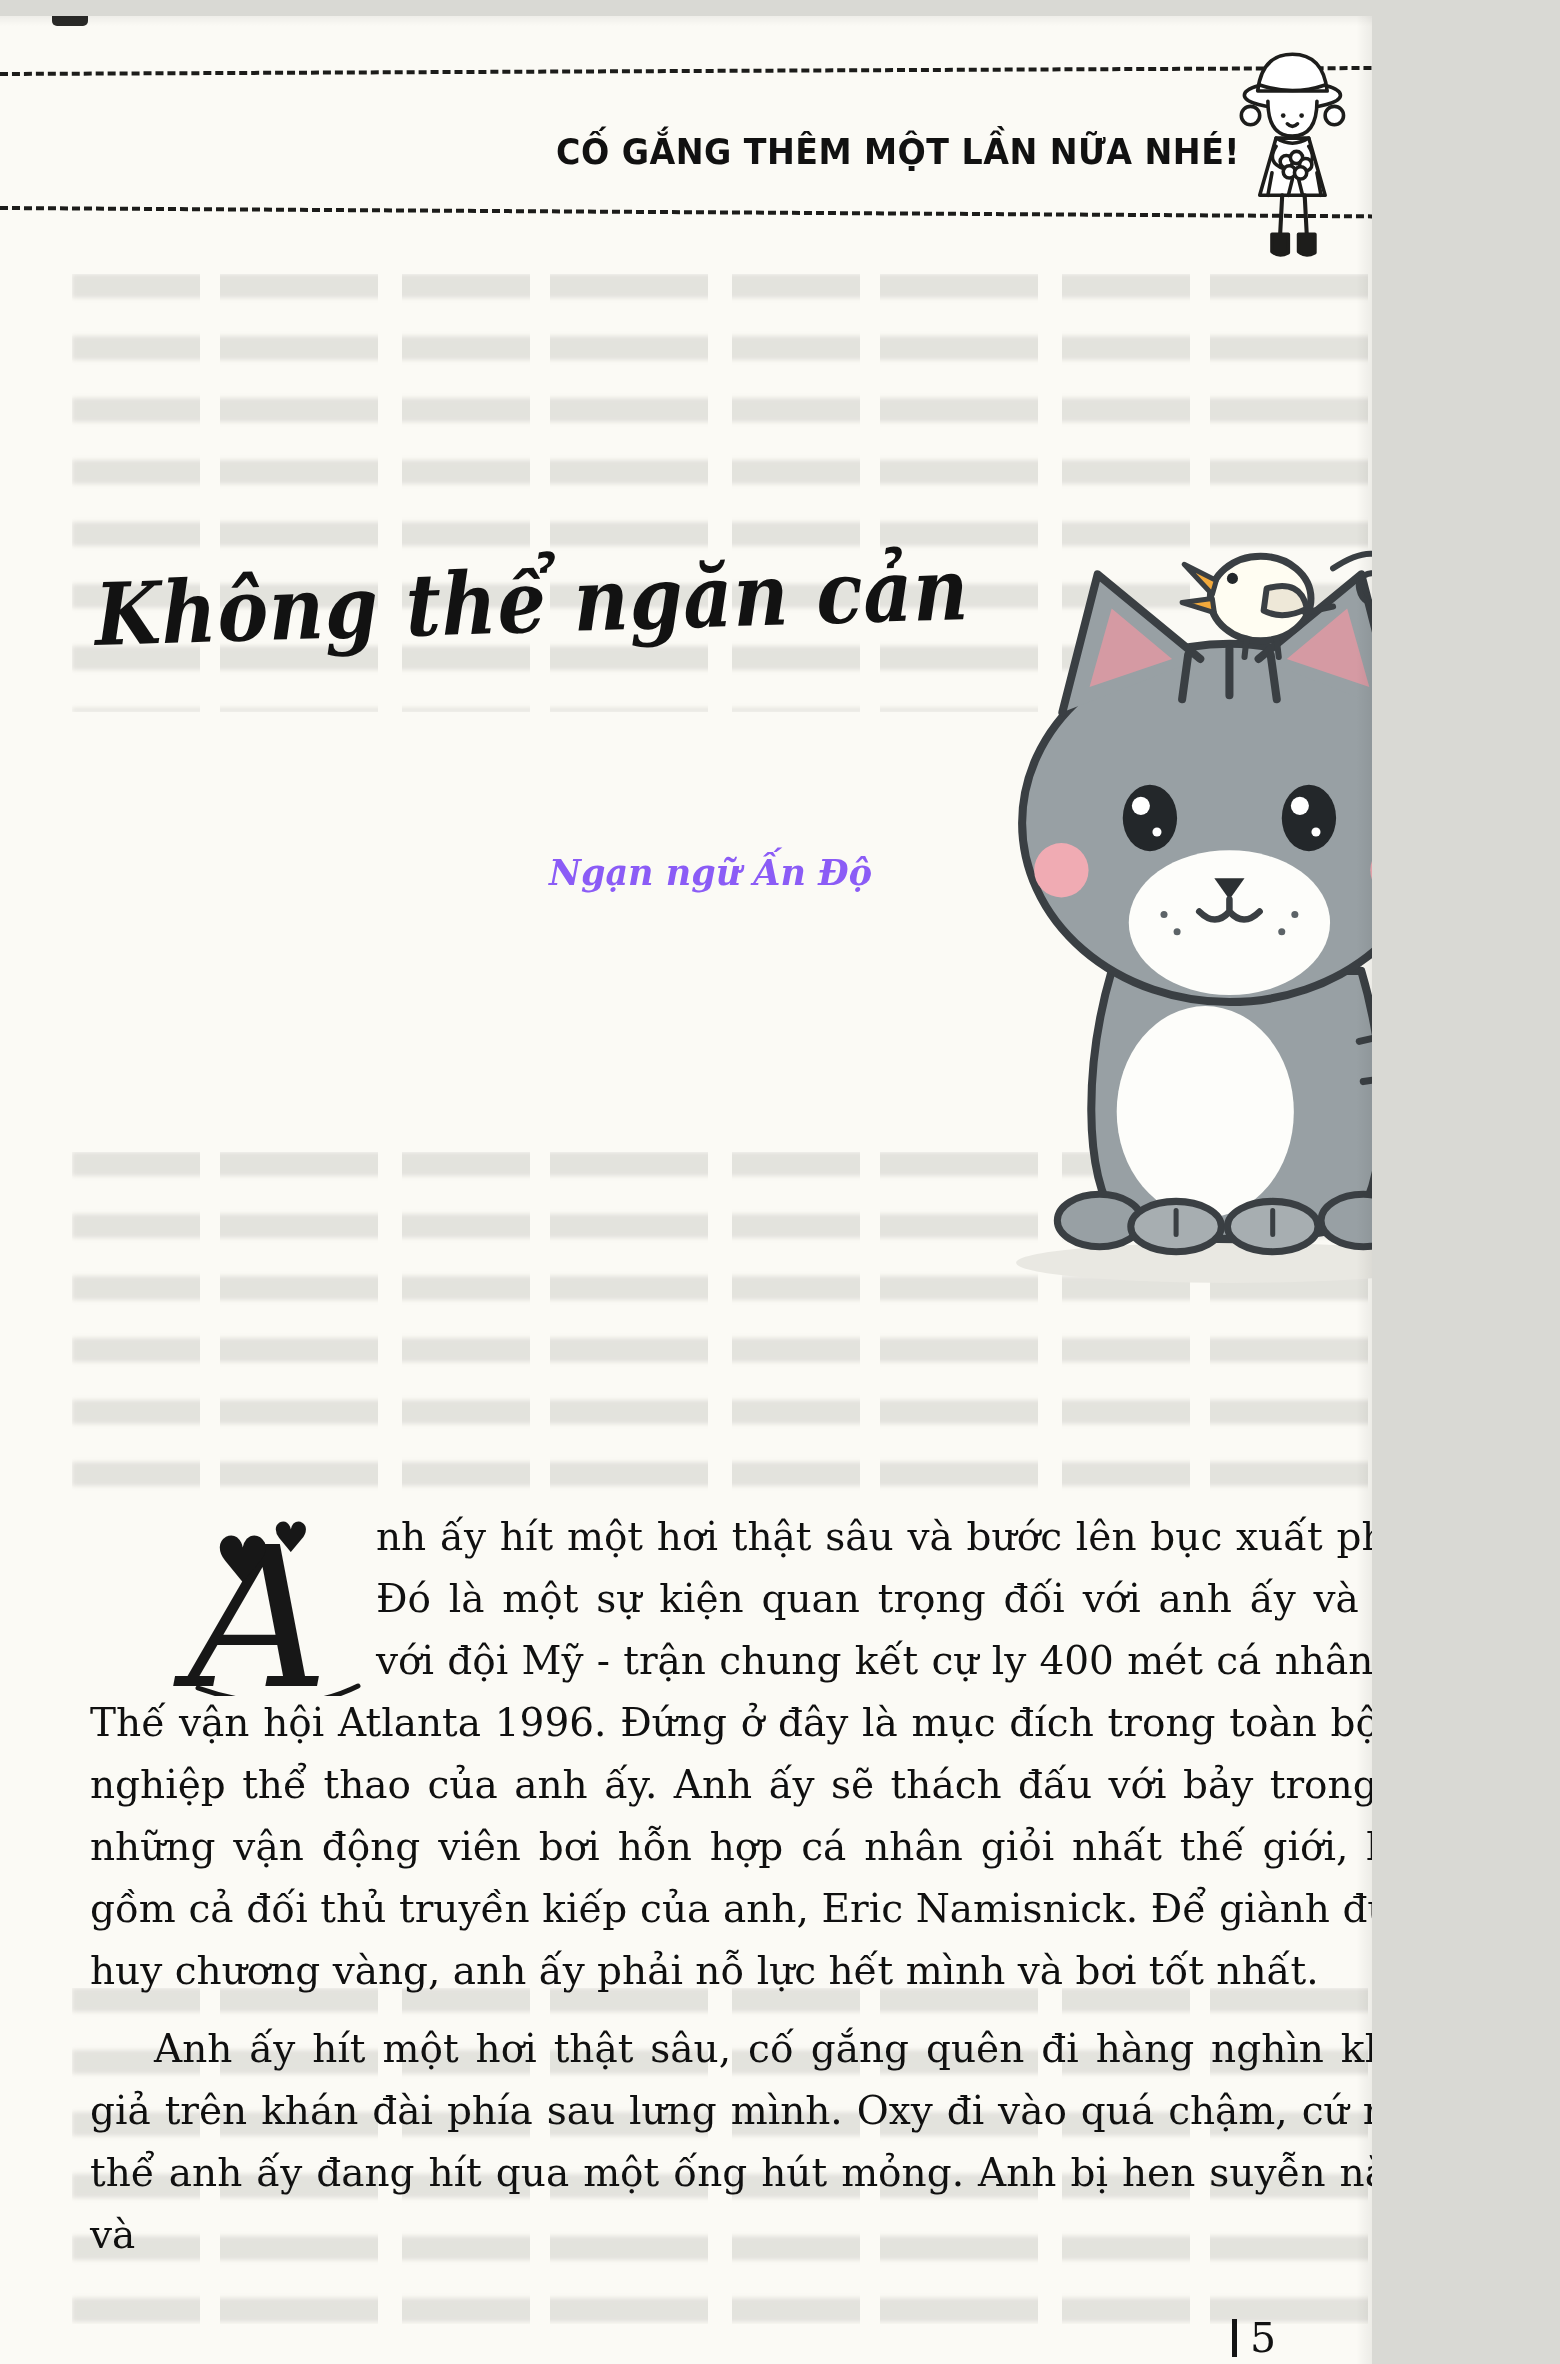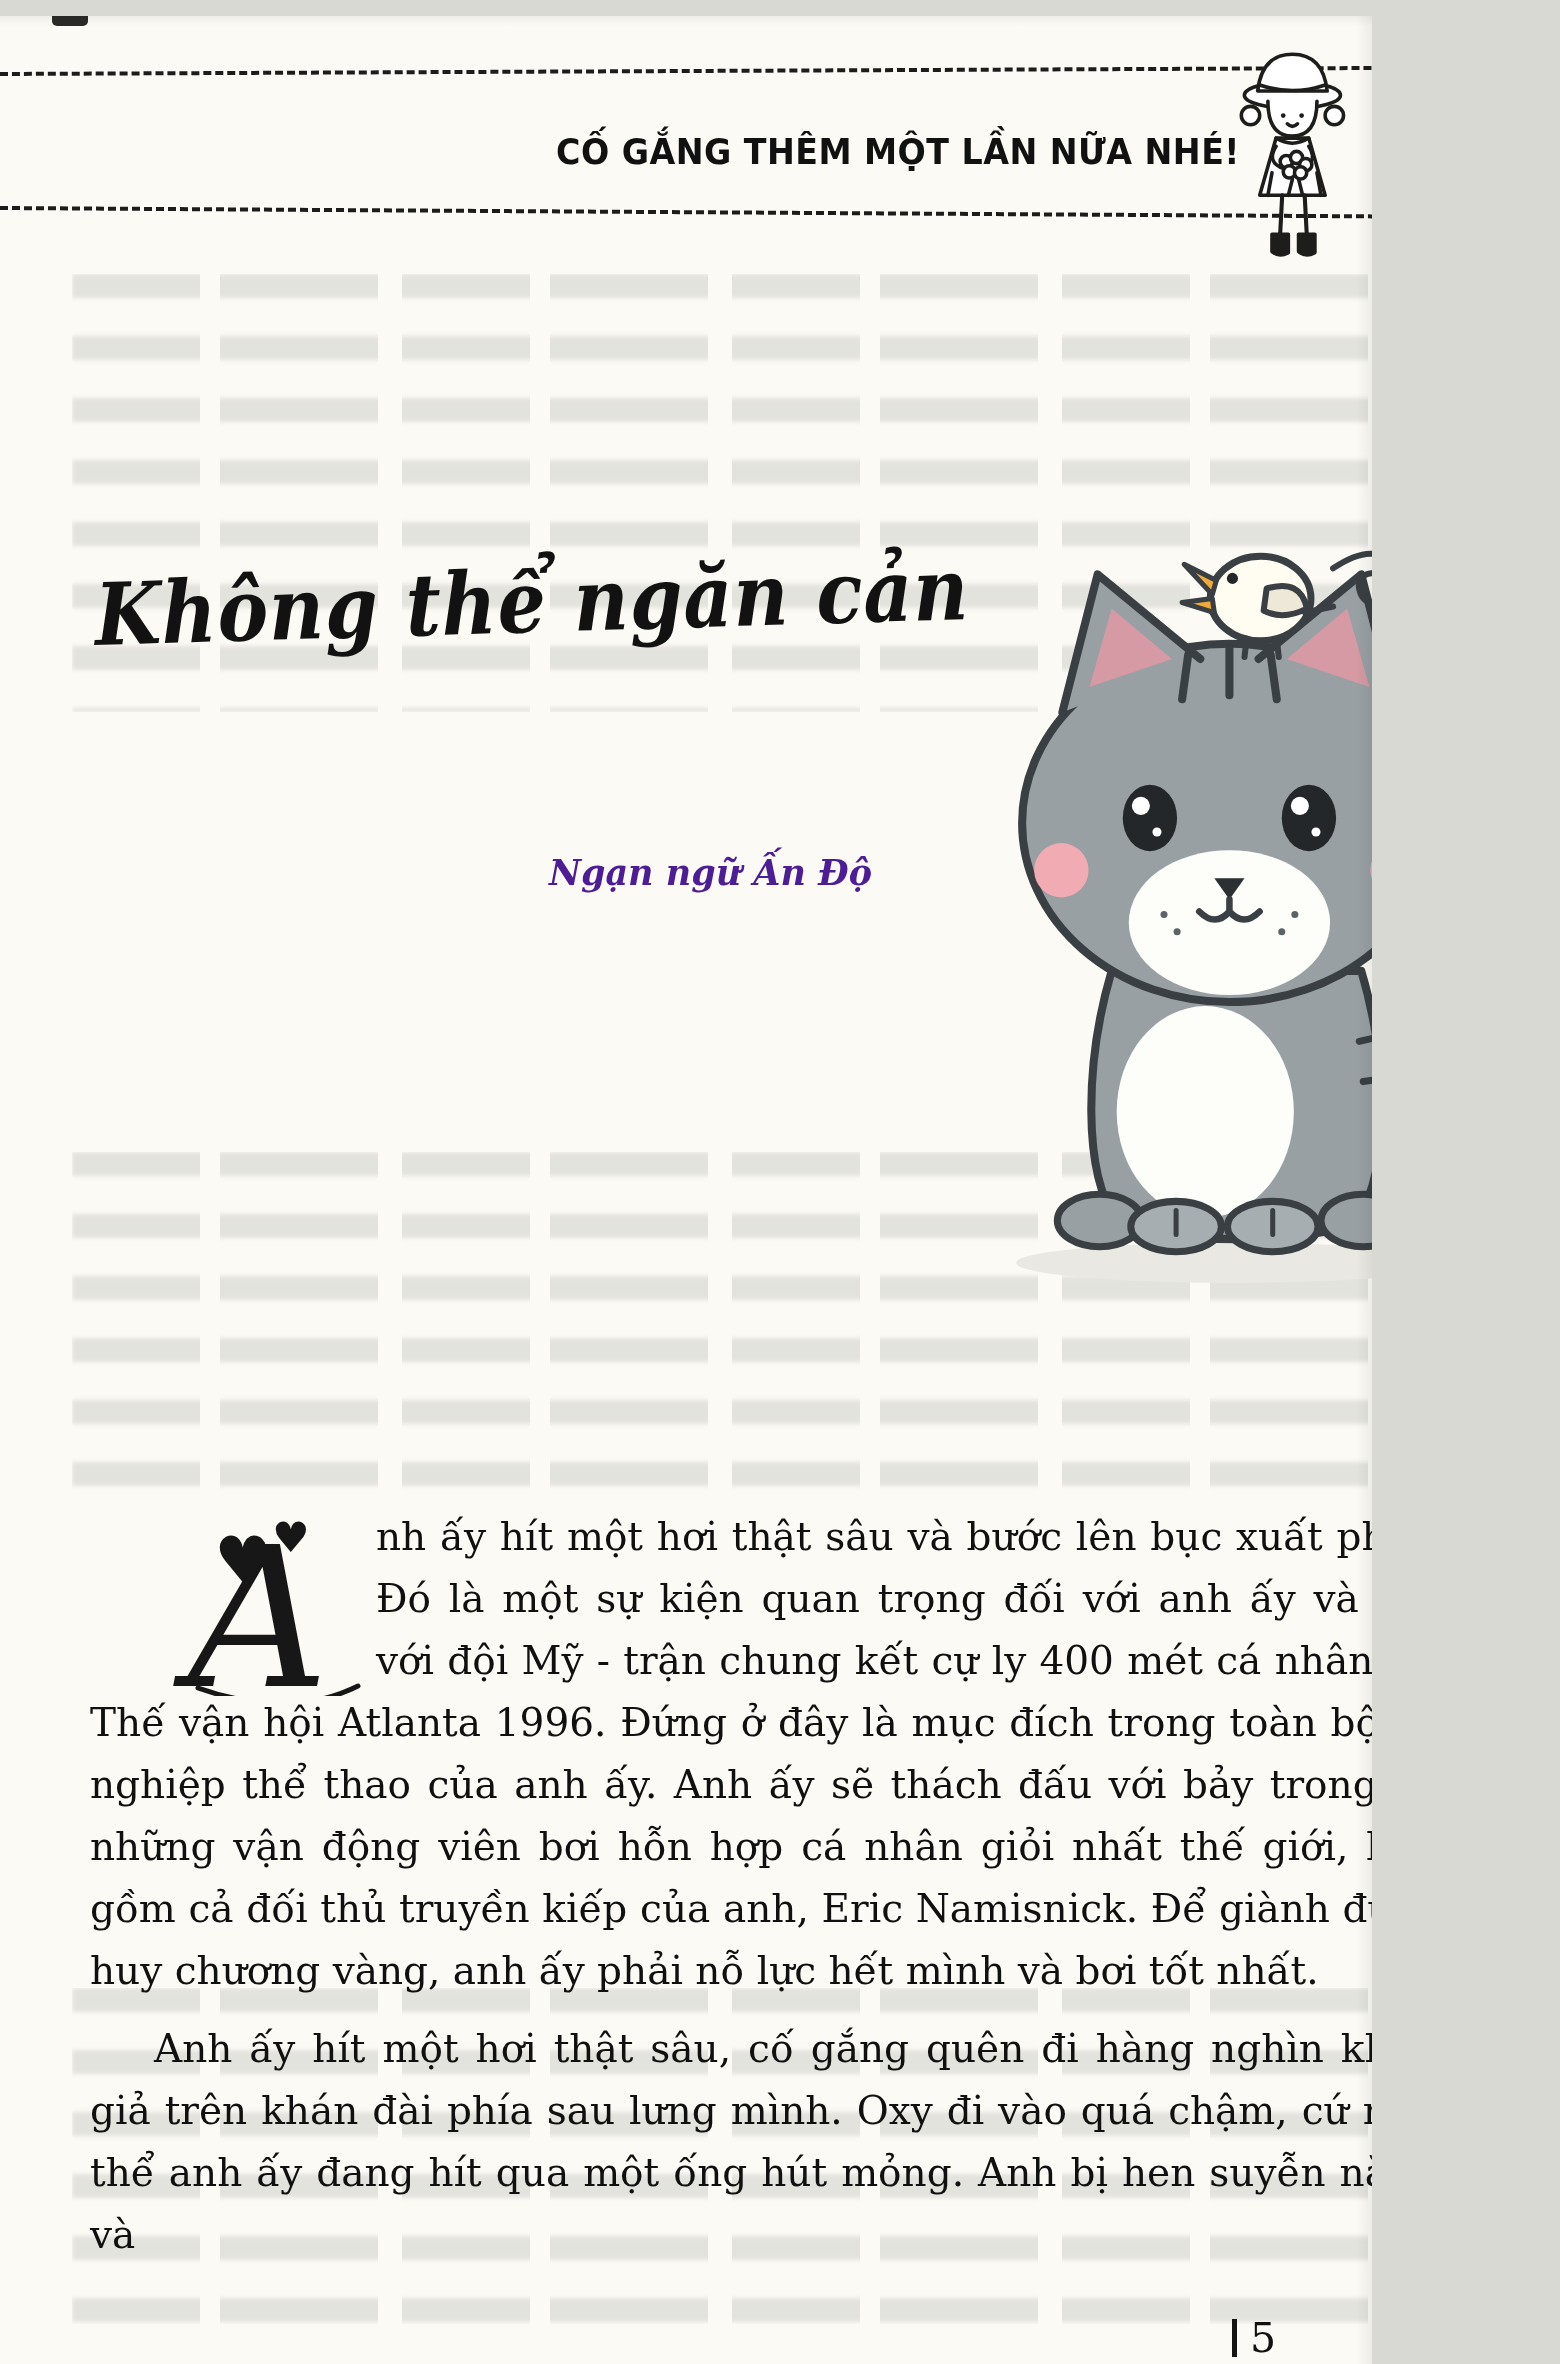--- a/index.html
+++ b/index.html
@@ -60,21 +60,21 @@
     white-space:nowrap;
   }
 
   
   .quote{position:absolute;top:806px;left:96px;width:868px;z-index:2;}
   .quote-text{
     margin:0;font-style:italic;font-size:37px;line-height:65px;color:#1a1a1a;
   }
   .attribution{
     margin:30px 92px 0 0;text-align:right;
-    font-style:italic;font-weight:bold;font-size:35px;color:#4c1d95;
+    font-style:italic;font-weight:bold;font-size:35px;color:#8b5cf6;
   }
 
   
   .cat{position:absolute;top:500px;left:958px;width:565px;height:785px;z-index:2;}
 
   
   .body-text{
     position:absolute;top:1490px;left:90px;width:1348px;z-index:2;
     font-size:39px;line-height:62px;text-align:justify;color:#101010;
   }

